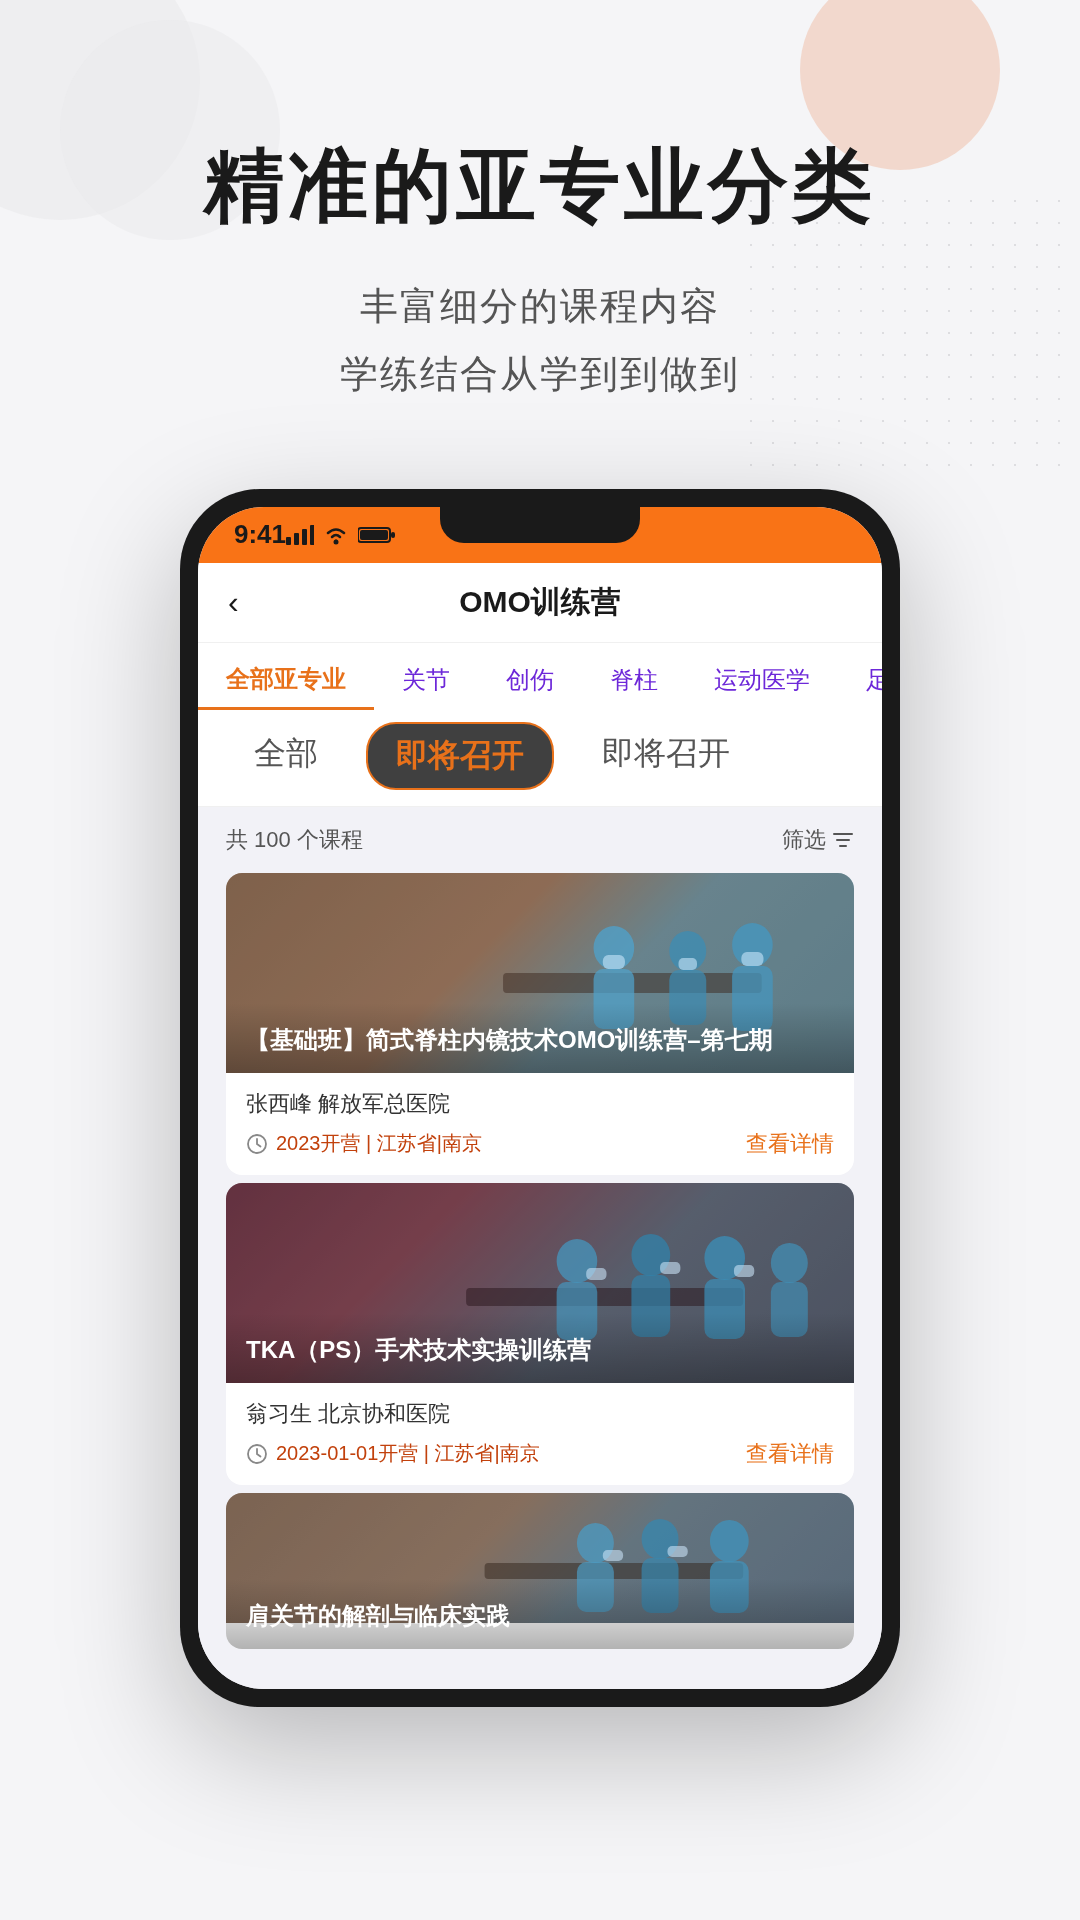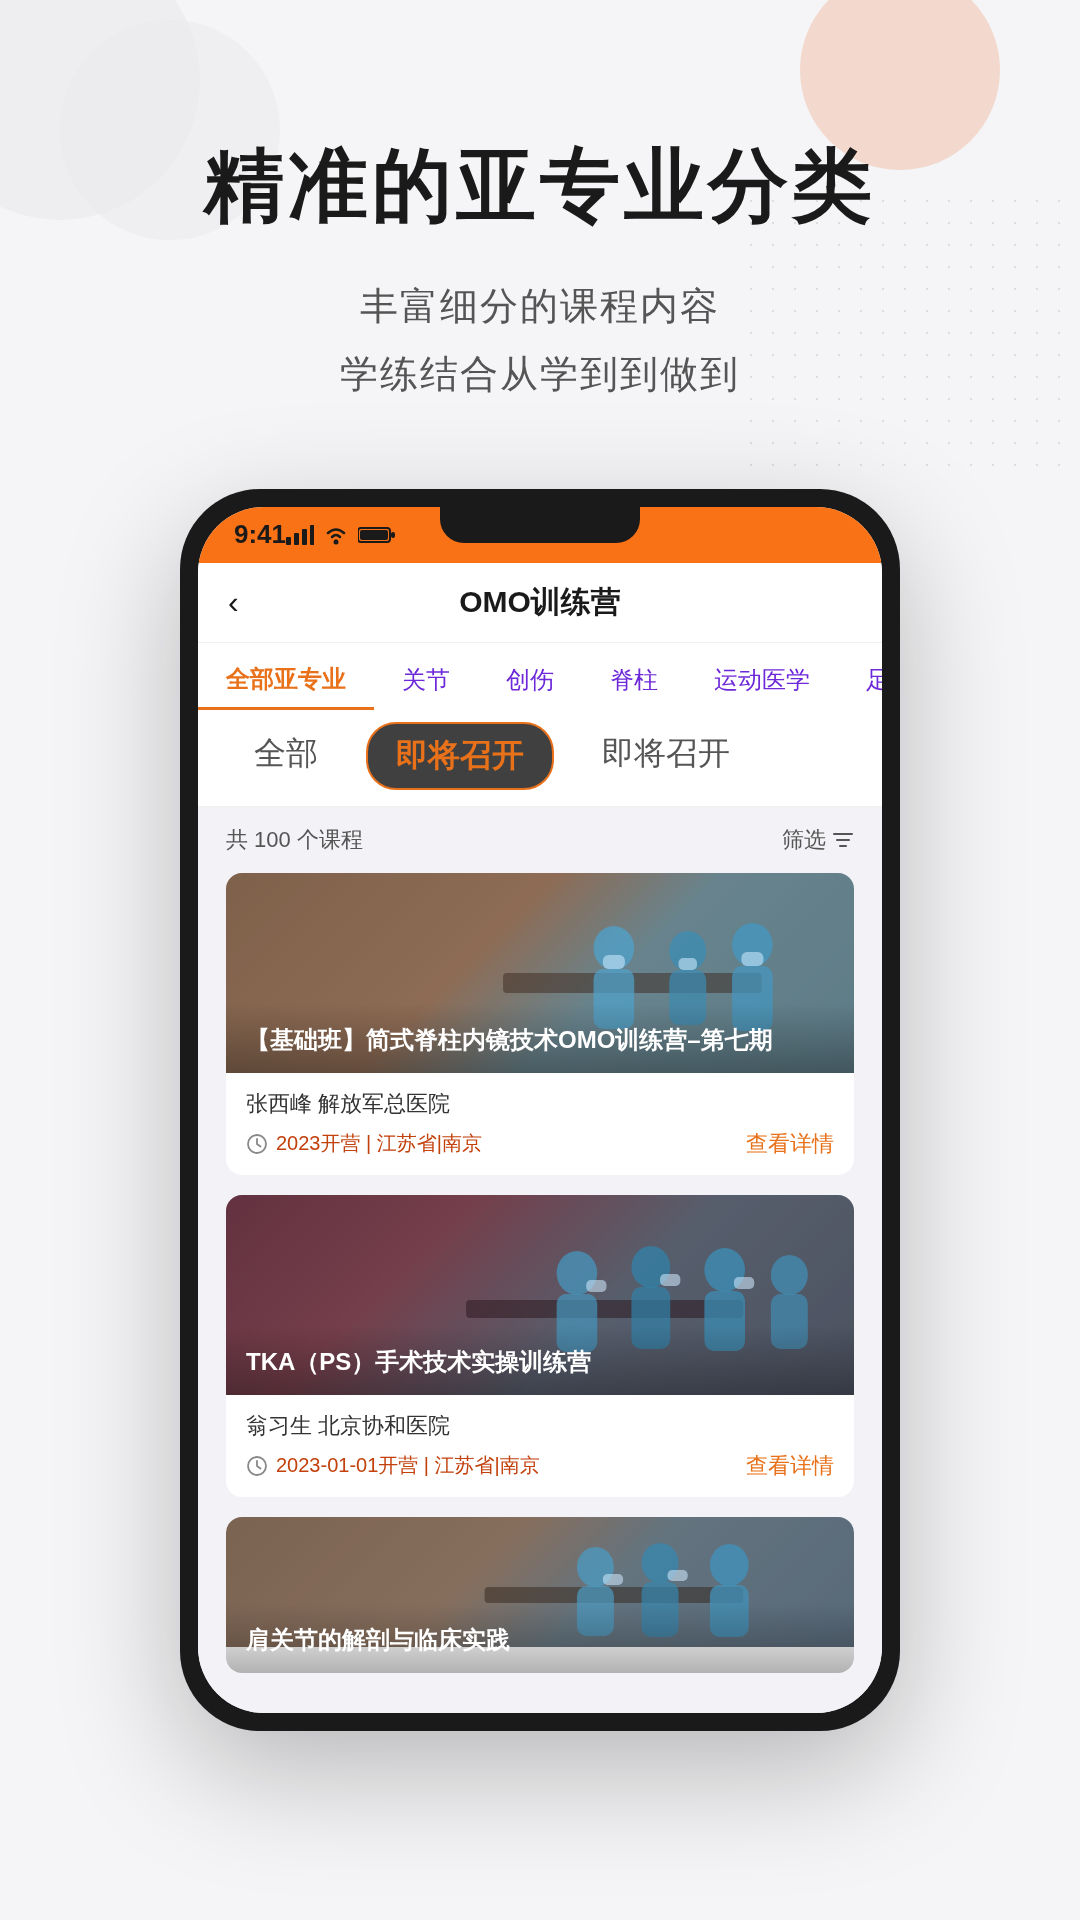--- a/index.html
+++ b/index.html
@@ -245,21 +245,21 @@
       cursor: pointer;
       margin-left: 28px;
     }
 
     
     .courses-list {
       background: #f2f2f7;
       padding: 0 28px;
       display: flex;
       flex-direction: column;
-      gap: 20px;
+      gap: 8px;
     }
     .course-card {
       background: white;
       border-radius: 16px;
       overflow: hidden;
     }
     .card-image {
       width: 100%;
       height: 200px;
       position: relative;

